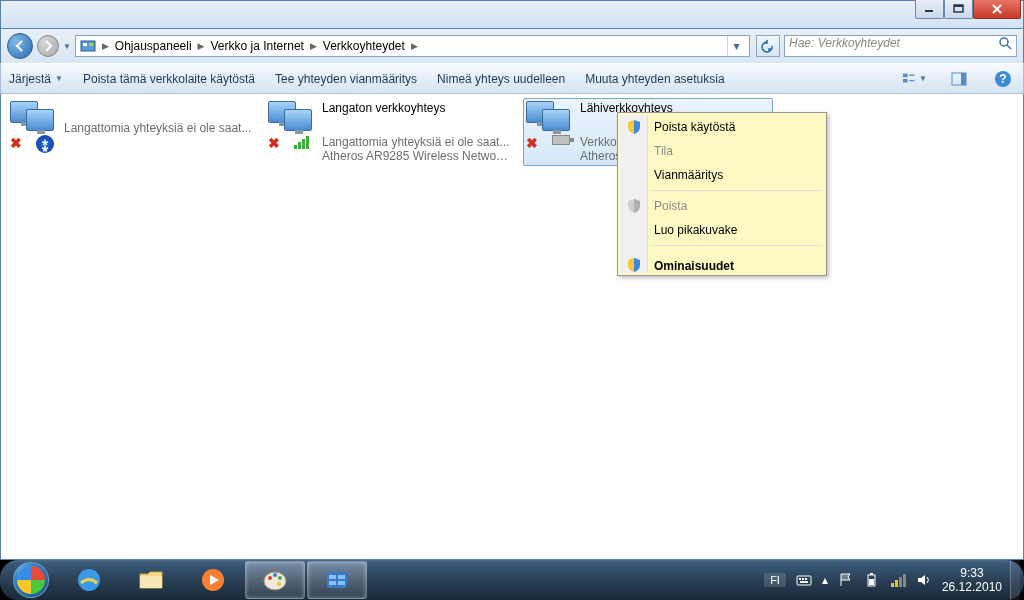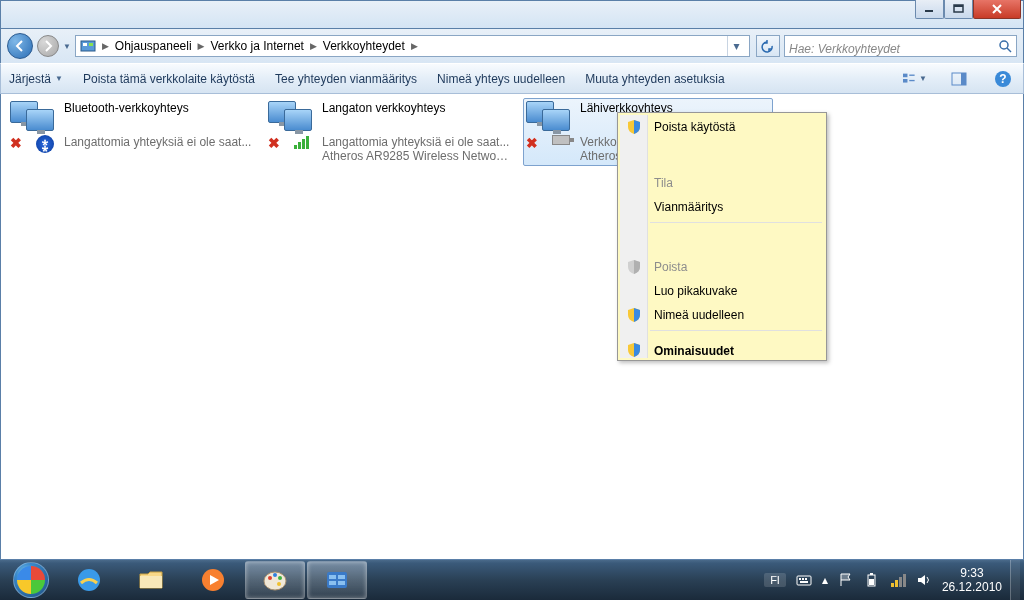--- a/index.html
+++ b/index.html
@@ -15,21 +15,21 @@
 
 .navbar { height: 34px; background: linear-gradient(#e8f0f8, #d8e6f4); border-left: 1px solid #5a7fa8; border-right: 1px solid #5a7fa8; display: flex; align-items: center; padding: 0 6px; gap: 4px; }
 .navbtn { width: 26px; height: 26px; border-radius: 50%; background: radial-gradient(circle at 30% 30%, #7fb8e8, #2a6db5); border: 1px solid #2a5a90; display: flex; align-items: center; justify-content: center; }
 .navbtn.fwd { background: radial-gradient(circle at 30% 30%, #d8d8d8, #a8a8a8); border-color: #888; width: 22px; height: 22px; }
 .navbtn svg { width: 12px; height: 12px; fill: #fff; }
 .addressbar { flex: 1; height: 22px; background: #fff; border: 1px solid #8aa6c4; display: flex; align-items: center; padding: 0 4px; gap: 4px; }
 .addressbar .crumb { color: #000; cursor: pointer; }
 .addressbar .sep { color: #666; font-size: 9px; padding: 0 2px; }
 .addr-dd { width: 18px; height: 20px; border-left: 1px solid #c8d4e2; display: flex; align-items: center; justify-content: center; color: #4a6a90; }
 .refresh { width: 24px; height: 22px; background: linear-gradient(#f0f6fc, #d8e6f4); border: 1px solid #8aa6c4; display: flex; align-items: center; justify-content: center; margin-left: 2px; }
-.searchbox { width: 233px; height: 22px; background: #fff; border: 1px solid #8aa6c4; display: flex; align-items: flex-end; padding: 0 4px; color: #888; font-style: italic; }
+.searchbox { width: 233px; height: 22px; background: #fff; border: 1px solid #8aa6c4; display: flex; align-items: flex-start; padding: 0 4px; color: #888; font-style: italic; }
 .searchbox .mag { margin-left: auto; color: #3a6ea8; }
 
 
 .toolbar { height: 31px; background: linear-gradient(#f8fbfe, #e4eef8 50%, #d6e4f2); border: 1px solid #a8bed8; border-top-color: #fff; display: flex; align-items: center; padding: 12px 8px; gap: 20px; color: #1e395b; }
 .toolbar .item { cursor: pointer; display: flex; align-items: center; gap: 4px; }
 .toolbar .spacer { flex: 1; }
 .toolbar .iconbtn { width: 24px; height: 22px; display: flex; align-items: center; justify-content: center; }
 .dd-arrow { font-size: 8px; color: #4a6a90; }
 
 
@@ -46,27 +46,27 @@
 .sub-icon { position: absolute; bottom: 0; right: 4px; width: 18px; height: 14px; }
 .conn-text { flex: 1; overflow: hidden; }
 .conn-text .name { color: #000; white-space: nowrap; overflow: hidden; text-overflow: ellipsis; }
 .conn-text .status { color: #6d6d6d; white-space: nowrap; overflow: hidden; text-overflow: ellipsis; margin-top: 20px; }
 .conn-text .device { color: #6d6d6d; white-space: nowrap; overflow: hidden; text-overflow: ellipsis; }
 
 
 .context { position: absolute; left: 617px; top: 112px; width: 210px; background: #fef9c3; border: 1px solid #979797; box-shadow: 2px 2px 4px rgba(0,0,0,0.25); padding: 2px; }
 .context .gutter { position: absolute; left: 2px; top: 2px; bottom: 2px; width: 28px; background: #f0f0f0; border-right: 1px solid #e0e0e0; }
 .context .mitem { height: 24px; display: flex; align-items: center; padding-left: 34px; color: #000; position: relative; cursor: default; }
-.context .mitem.disabled { color: #8d8d8d; margin-top: 32px; }
+.context .mitem.disabled { color: #8d8d8d; }
 .context .mitem.bold { font-weight: bold; align-items: flex-end; }
 .context .msep { height: 1px; background: #e0e0e0; margin: 3px 2px 3px 30px; }
 .context .shield { position: absolute; left: 6px; width: 16px; height: 16px; }
 
 
-.taskbar { position: absolute; bottom: 0; left: 0; right: 0; height: 40px; background: linear-gradient(#4a6a8a 0%, #3a5a7a 8%, #2a4055 50%, #1a2a3a); display: flex; align-items: center; padding: 0 4px; }
+.taskbar { position: absolute; bottom: 0; left: 0; right: 0; height: 40px; background: linear-gradient(#4a6a8a 0%, #3a5a7a 8%, #2a4055 50%, #1a2a3a); display: flex; align-items: center; padding: 0 4px; border-radius: 18px; }
 .start { width: 54px; height: 40px; display: flex; align-items: center; justify-content: center; }
 .orb { width: 36px; height: 36px; border-radius: 50%; background: radial-gradient(circle at 35% 30%, #8ad0f0 0%, #3a8acc 30%, #1a4a7a 100%); border: 1px solid rgba(255,255,255,0.3); position: relative; overflow: hidden; }
 .orb:before { content:""; position:absolute; inset:3px; background: conic-gradient(#e84a3a 0 90deg, #4ac83a 90deg 180deg, #f8c82a 180deg 270deg, #3a8ae8 270deg); border-radius:50%; filter: blur(0.5px); }
 .tbtn { width: 60px; height: 38px; margin: 0 1px; display: flex; align-items: center; justify-content: center; border-radius: 3px; border: 1px solid transparent; }
 .tbtn:hover, .tbtn.active { background: rgba(255,255,255,0.15); border-color: rgba(255,255,255,0.25); }
 .tbtn.active { background: linear-gradient(rgba(255,255,255,0.3), rgba(255,255,255,0.1)); box-shadow: inset 0 0 4px rgba(255,255,255,0.4); }
 .tray { margin-left: auto; display: flex; align-items: center; gap: 10px; color: #fff; padding-right: 8px; }
 .tray .lang { background: rgba(255,255,255,0.15); padding: 1px 6px; border-radius: 2px; font-size: 11px; }
 .tray .clock { text-align: center; line-height: 14px; font-size: 12px; }
 .tray svg, .tray .ticon { width: 16px; height: 16px; fill: #fff; }
@@ -187,21 +187,20 @@
       <div class="monitors">
           <div class="mon mon1"></div>
           <div class="mon mon2"></div>
         </div>
       <div class="status-icon redx">✖</div>
       <div class="sub-icon">
           <div class="bt-icon">⁑</div>
         </div>
     </div>
     <div class="conn-text">
-      <div class="name">Bluetooth-verkkoyhteys</div>
       <div class="status">Langattomia yhteyksiä ei ole saat...</div>
     </div>
   </div>
 
   <div class="conn">
     <div class="conn-icon">
       <div class="monitors">
           <div class="mon mon1"></div>
           <div class="mon mon2"></div>
         </div>
@@ -255,27 +254,20 @@
   <div class="mitem">Vianmääritys</div>
   <div class="msep"></div>
   <div class="mitem disabled">
     <svg class="shield" viewBox="0 0 16 16">
         <path d="M8 1 L14 3 L14 8 Q14 13 8 15 Q2 13 2 8 L2 3 Z" fill="#d0d0d0"></path>
         <path d="M8 1 L14 3 L14 8 Q14 13 8 15 L8 1" fill="#b0b0b0"></path>
       </svg>
     <span>Poista</span>
   </div>
   <div class="mitem">Luo pikakuvake</div>
-  <div class="mitem">
-    <svg class="shield" viewBox="0 0 16 16">
-        <path d="M8 1 L14 3 L14 8 Q14 13 8 15 Q2 13 2 8 L2 3 Z" fill="#f8c838"></path>
-        <path d="M8 1 L14 3 L14 8 Q14 13 8 15 L8 1" fill="#3a8ae0"></path>
-      </svg>
-    <span>Nimeä uudelleen</span>
-  </div>
   <div class="msep"></div>
   <div class="mitem bold">
     <svg class="shield" viewBox="0 0 16 16">
         <path d="M8 1 L14 3 L14 8 Q14 13 8 15 Q2 13 2 8 L2 3 Z" fill="#f8c838"></path>
         <path d="M8 1 L14 3 L14 8 Q14 13 8 15 L8 1" fill="#3a8ae0"></path>
       </svg>
     <span>Ominaisuudet</span>
   </div>
 </div>
 

